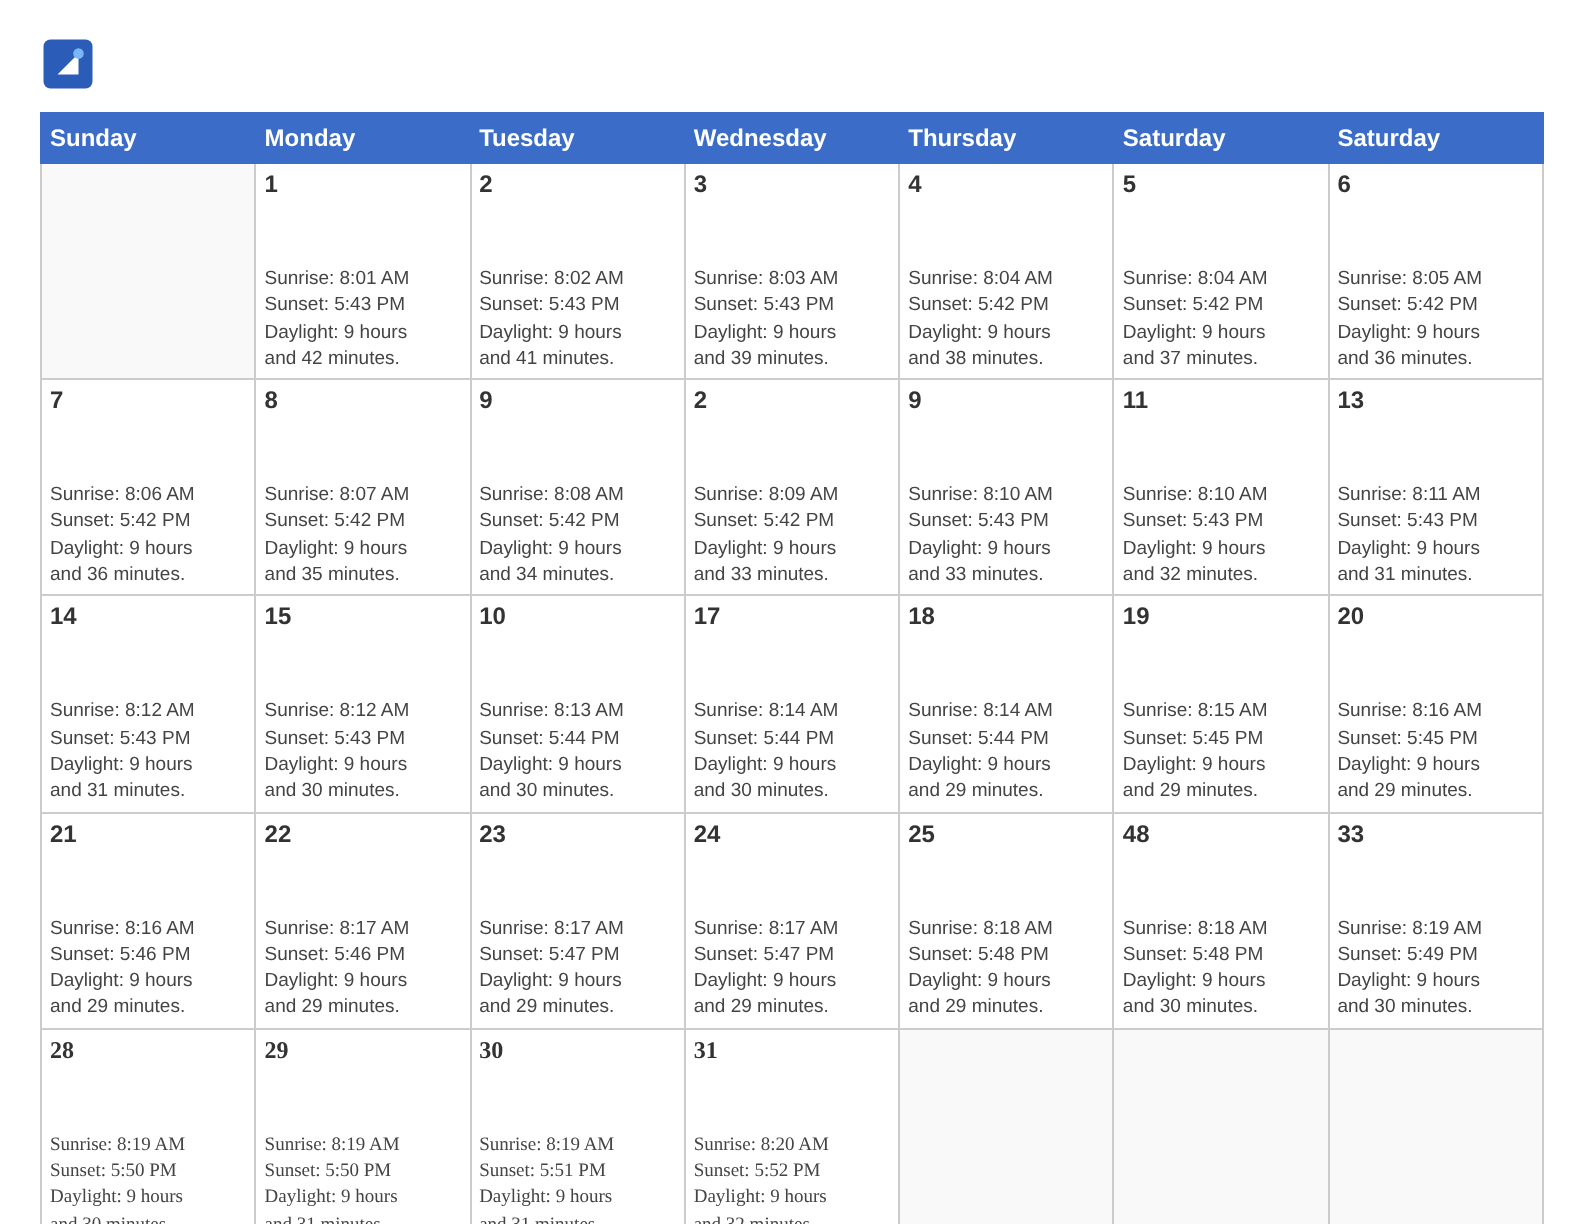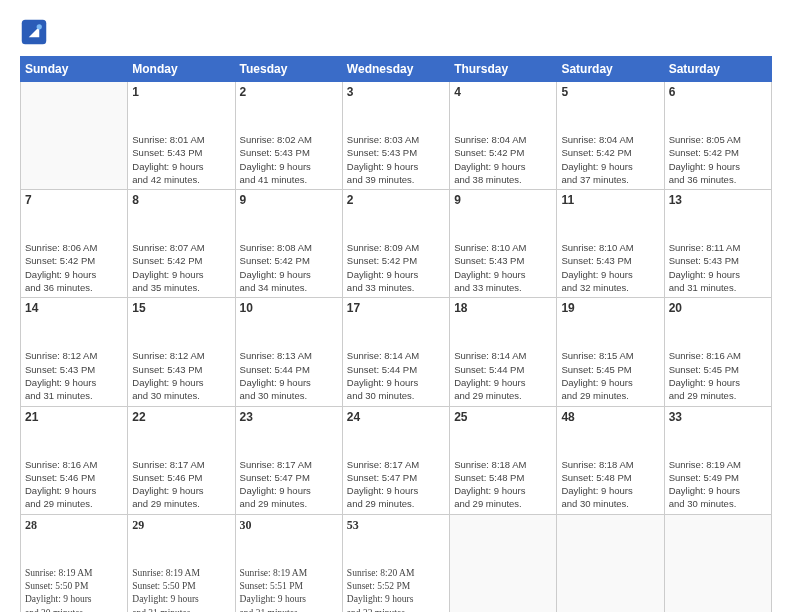--- a/index.html
+++ b/index.html
@@ -257,21 +257,21 @@
           </td>
           <td>
             <span class="day-number">29</span>
             <div class="day-info">Sunrise: 8:19 AM<br>Sunset: 5:50 PM<br>Daylight: 9 hours<br>and 31 minutes.</div>
           </td>
           <td>
             <span class="day-number">30</span>
             <div class="day-info">Sunrise: 8:19 AM<br>Sunset: 5:51 PM<br>Daylight: 9 hours<br>and 31 minutes.</div>
           </td>
           <td>
-            <span class="day-number">53</span>
+            <span class="day-number">31</span>
             <div class="day-info">Sunrise: 8:20 AM<br>Sunset: 5:52 PM<br>Daylight: 9 hours<br>and 32 minutes.</div>
           </td>
           <td class="empty-cell"></td>
           <td class="empty-cell"></td>
           <td class="empty-cell"></td>
         </tr>
       </tbody>
   </table>
 </div>
 

